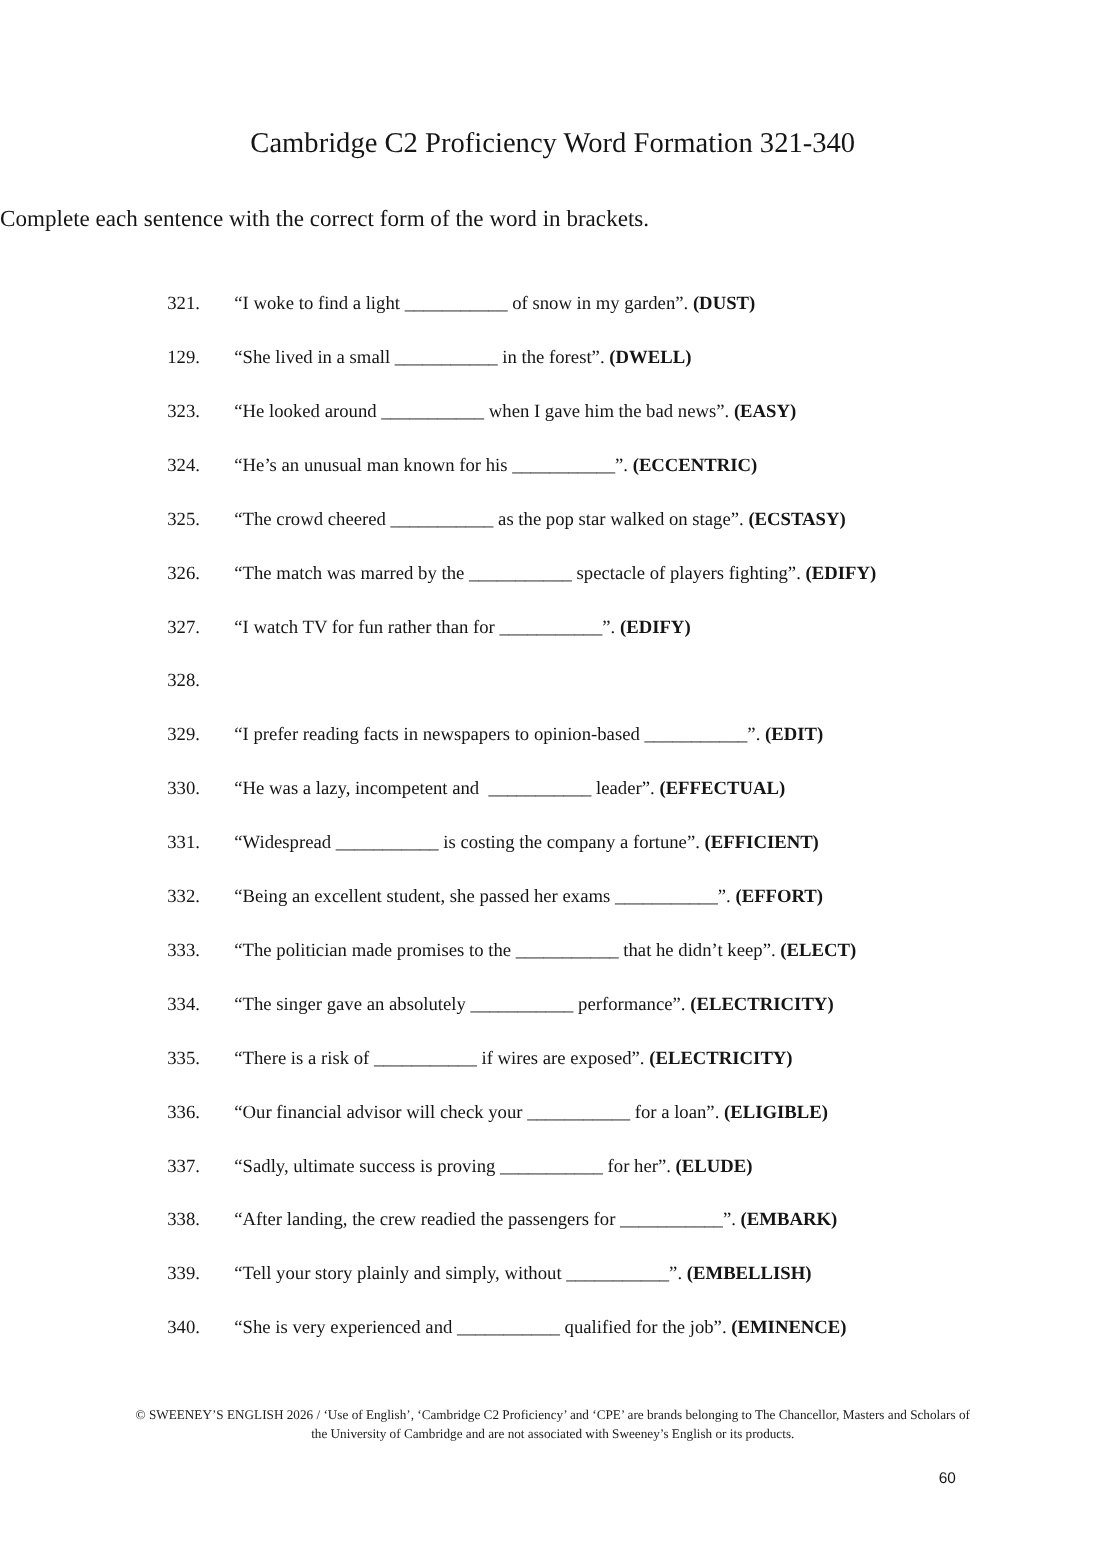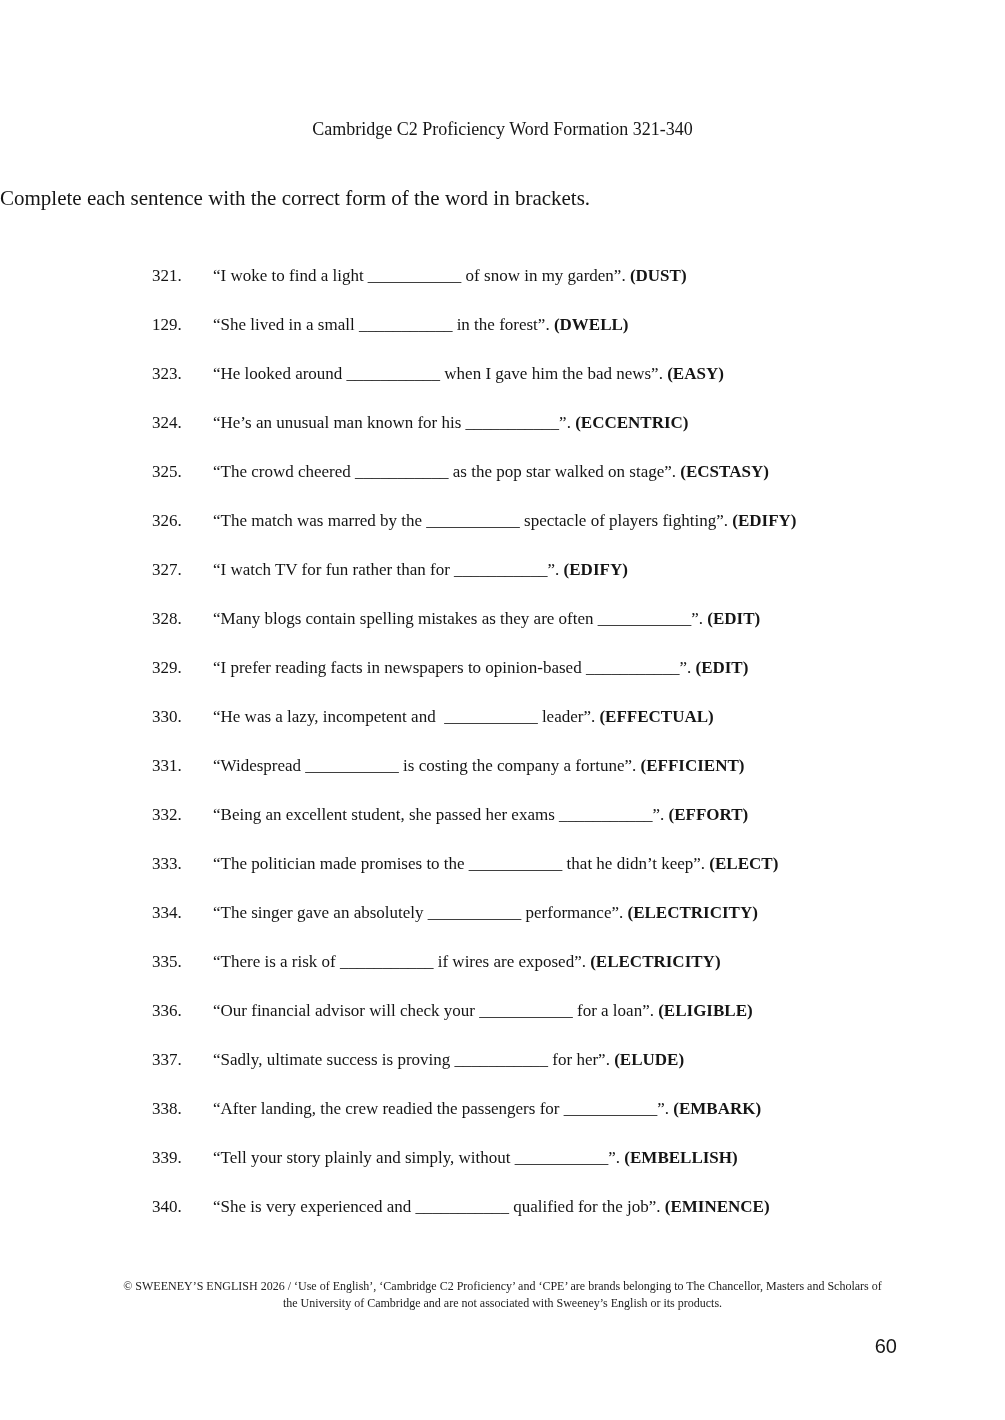--- a/index.html
+++ b/index.html
@@ -13,21 +13,21 @@
     height: 1420px;
     background: #ffffff;
     color: #151515;
     font-family: "Liberation Serif", serif;
     overflow: hidden;
   }
   .title {
     margin: 0;
     padding-top: 117px;
     text-align: center;
-    font-size: 18px;
+    font-size: 26px;
     font-weight: 400;
     line-height: 25px;
   }
   .instructions {
     margin: 44px 0 0 0;
     font-size: 21px;
     line-height: 25px;
   }
   .items {
     margin-top: 53px;
@@ -59,23 +59,23 @@
     transform: translateX(-50%);
     width: 960px;
     text-align: center;
     font-size: 12px;
     line-height: 17px;
     color: #1c1c1c;
   }
   .page-number {
     position: absolute;
     top: 1335px;
-    right: 108px;
+    right: 136px;
     font-family: "Liberation Sans", sans-serif;
-    font-size: 20px;
+    font-size: 14px;
     color: #161616;
   }
 </style>
 </head>
 <body>
 
 <div class="page">
 
   <h1 class="title">Cambridge C2 Proficiency Word Formation 321-340</h1>
 
@@ -112,21 +112,20 @@
     <span class="item-text"><span>“The match was marred by the ___________ spectacle of players fighting”.</span> <strong class="item-word">(EDIFY)</strong></span>
   </div>
 
   <div class="item">
     <span class="item-number">327.</span>
     <span class="item-text"><span>“I watch TV for fun rather than for ___________”.</span> <strong class="item-word">(EDIFY)</strong></span>
   </div>
 
   <div class="item">
     <span class="item-number">328.</span>
-    <span class="item-text"><span>“Many blogs contain spelling mistakes as they are often ___________”.</span> <strong class="item-word">(EDIT)</strong></span>
   </div>
 
   <div class="item">
     <span class="item-number">329.</span>
     <span class="item-text"><span>“I prefer reading facts in newspapers to opinion-based ___________”.</span> <strong class="item-word">(EDIT)</strong></span>
   </div>
 
   <div class="item">
     <span class="item-number">330.</span>
     <span class="item-text"><span>“He was a lazy, incompetent and &nbsp;___________ leader”.</span> <strong class="item-word">(EFFECTUAL)</strong></span>

